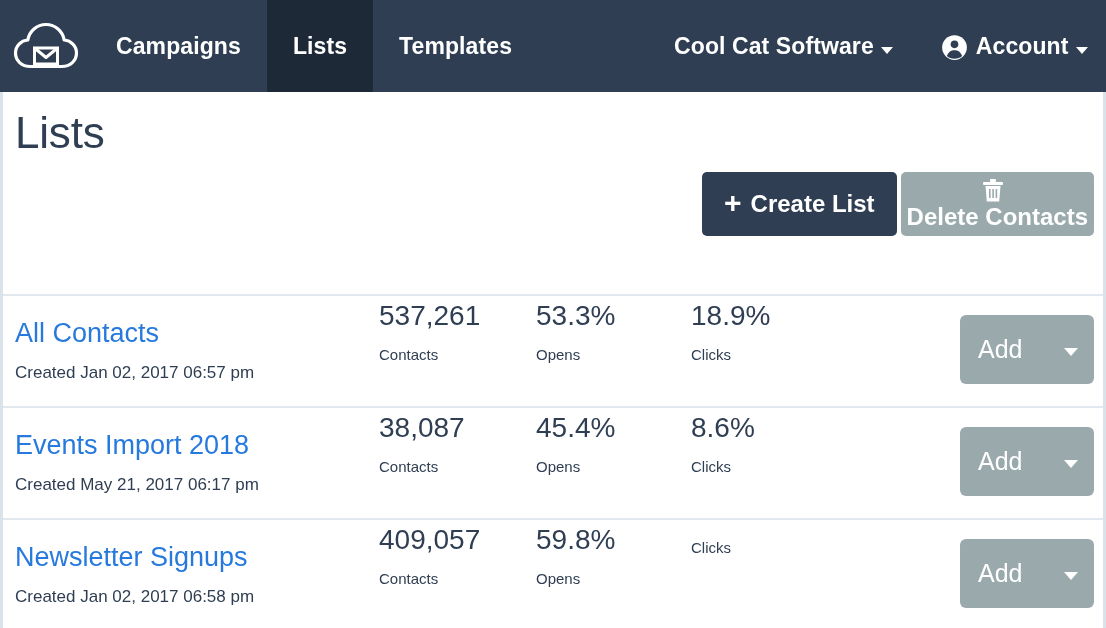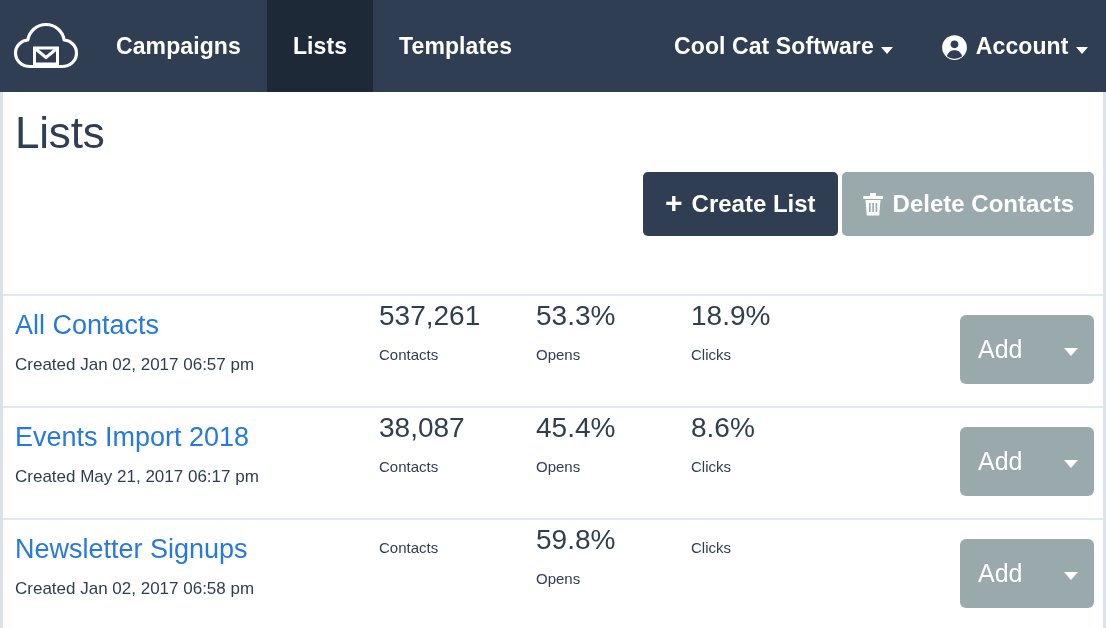--- a/index.html
+++ b/index.html
@@ -126,21 +126,22 @@
     white-space: nowrap;
   }
   .btn-primary {
     background: #2f3e52;
     height: 64px;
     padding: 0 22px;
   }
   .btn-muted {
     background: #9aaaac;
     height: 64px;
-    padding: 0 20px;
+    padding: 0 6px;
+    flex-direction: column;
   }
   .btn .glyph {
     display: inline-flex;
     align-items: center;
     margin-right: 9px;
   }
   .plus-glyph {
     font-size: 30px;
     font-weight: bold;
     line-height: 1;
@@ -160,21 +161,21 @@
     position: relative;
     height: 112px;
     border-top: 2px solid #e2e8ef;
     display: flex;
     align-items: flex-start;
   }
 
   .col-name {
     width: 376px;
     padding-left: 12px;
-    padding-top: 14px;
+    padding-top: 22px;
   }
   .list-name {
     font-size: 27px;
     color: #2679dd;
     line-height: 1.18;
     cursor: pointer;
     display: inline-block;
   }
   .list-created {
     font-size: 17px;
@@ -355,20 +356,21 @@
           </button>
         </div>
       </div>
 
       <div class="list-row">
         <div class="col-name">
           <a class="list-name">Newsletter Signups</a>
           <div class="list-created">Created Jan 02, 2017 06:58 pm</div>
         </div>
         <div class="col-stat stat-contacts">
+          <div class="stat-value">409,057</div>
           <div class="stat-label">Contacts</div>
         </div>
         <div class="col-stat stat-opens">
           <div class="stat-value">59.8%</div>
           <div class="stat-label">Opens</div>
         </div>
         <div class="col-stat stat-clicks">
           <div class="stat-label">Clicks</div>
         </div>
         <div class="col-action">

